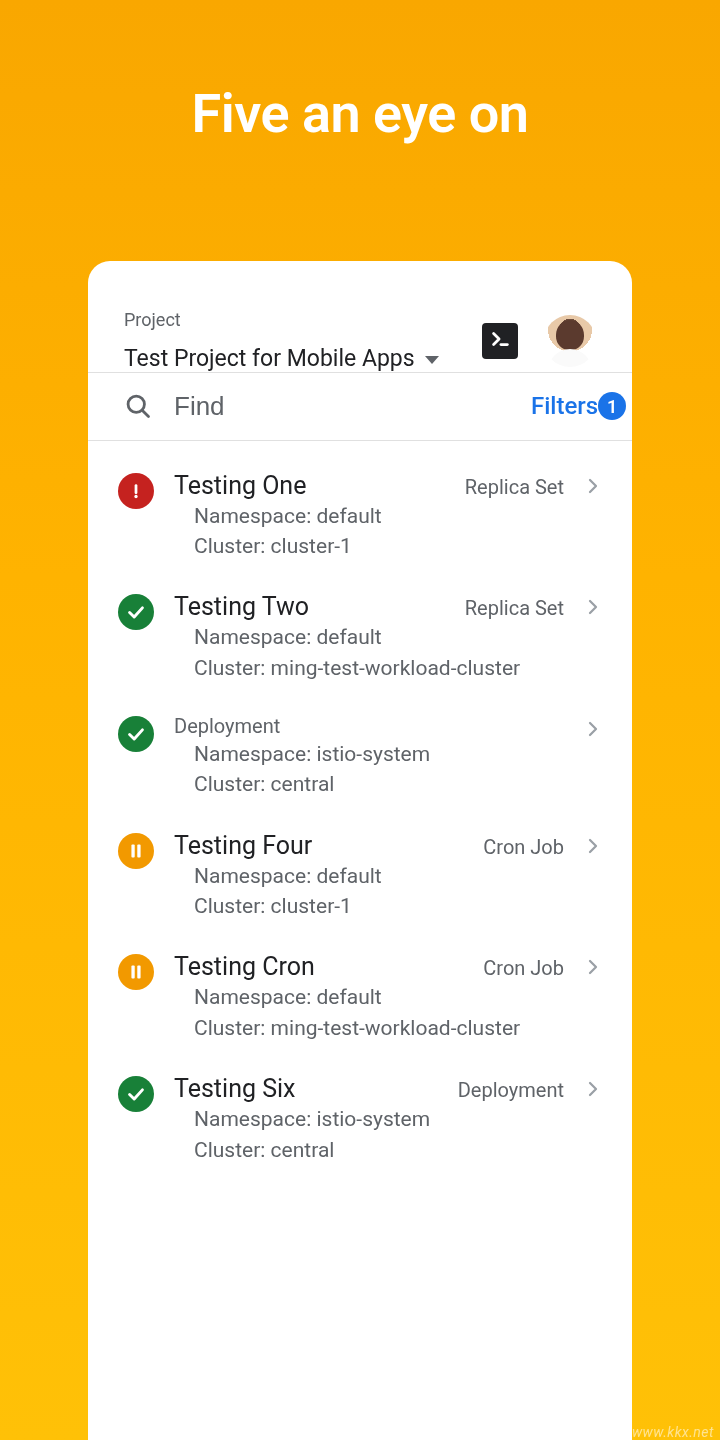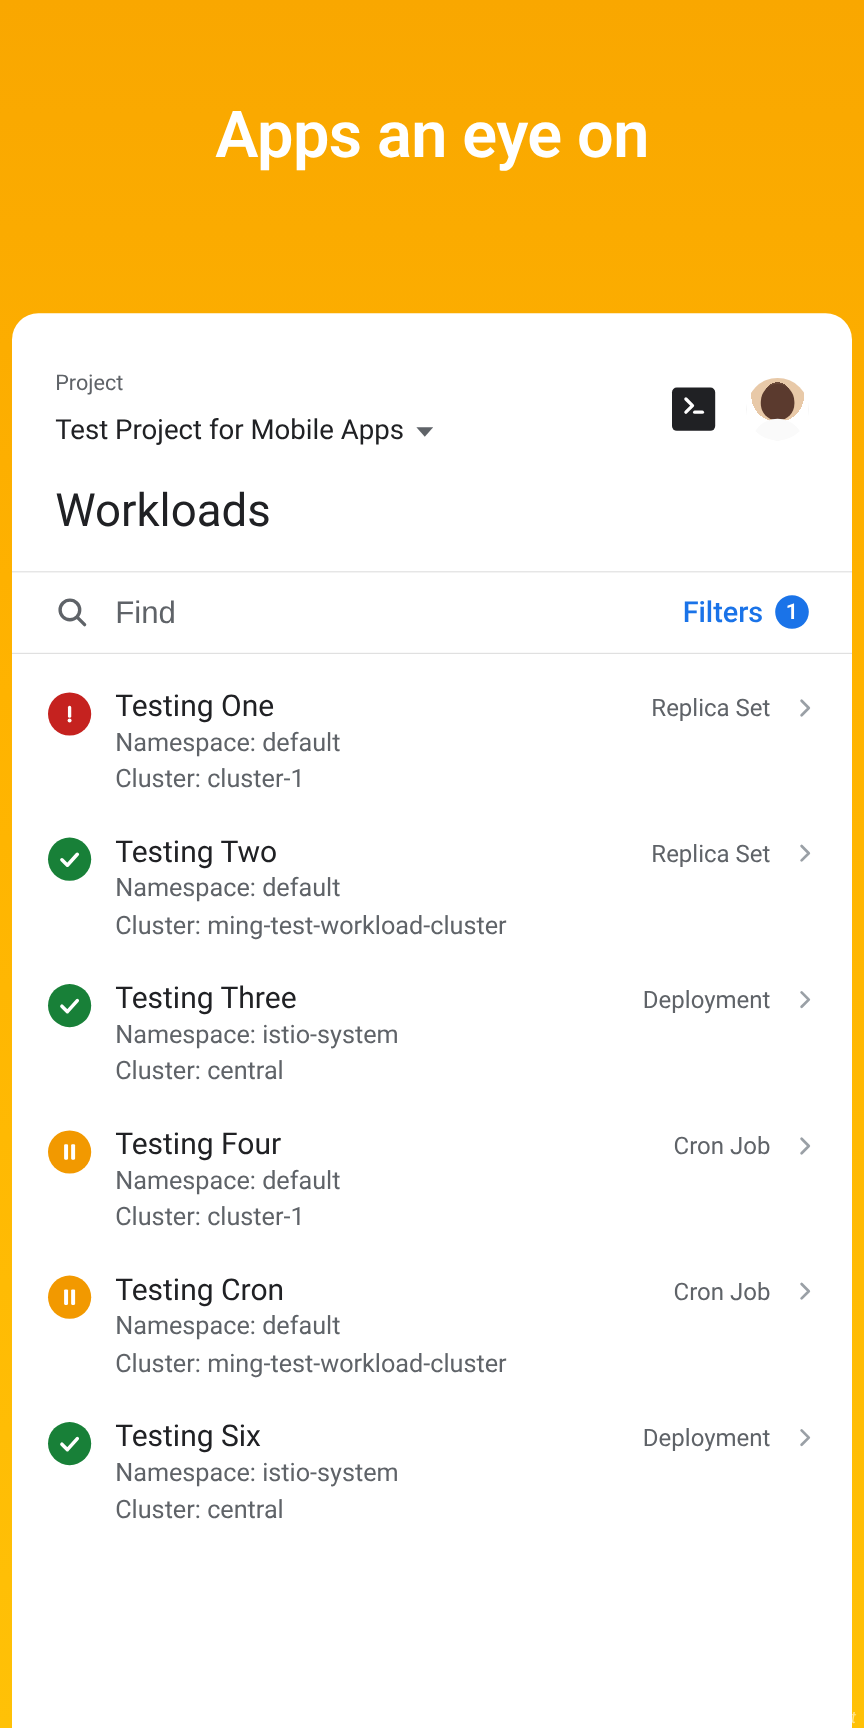--- a/index.html
+++ b/index.html
@@ -14,21 +14,21 @@
   .hero {
     text-align: center;
     color: #fff;
     font-weight: 600;
     font-size: 54px;
     line-height: 1.18;
     margin-top: 82px;
     letter-spacing: -0.5px;
   }
   .card {
-    width: 700px;
+    width: 544px;
     margin-top: 115px;
     background: #fff;
     border-radius: 22px 22px 0 0;
     flex: 1;
     display: flex;
     flex-direction: column;
     overflow: hidden;
   }
   .header {
     padding: 48px 36px 0 36px;
@@ -126,21 +126,20 @@
     border: none;
     outline: none;
     font-size: 26px;
     color: #404040;
     background: transparent;
   }
   .search-input::placeholder { color: #5f6368; }
   .filters {
     display: flex;
     align-items: flex-end;
-    gap: 10px;
     color: #1a73e8;
     font-size: 24px;
     font-weight: 500;
     cursor: pointer;
   }
   .filter-badge {
     width: 28px; height: 28px;
     border-radius: 50%;
     background: #1a73e8;
     color: #fff;
@@ -186,40 +185,41 @@
     font-size: 20px;
     color: #5f6368;
     white-space: nowrap;
     text-align: right;
   }
   .row-sub {
     font-size: 21px;
     color: #5f6368;
     line-height: 1.35;
     margin-top: 2px;
+    margin-left: 20px;
   }
   .chev-right {
     flex-shrink:0;
     margin-top:6px;
   }
   .chev-right svg { width:18px; height:18px; display:block; }
   .watermark{
     position:fixed;
     right:6px; bottom:0;
     font-size:14px;
     color:rgba(255,255,255,.55);
     letter-spacing:.5px;
     font-style:italic;
   }
 </style>
 </head>
 <body>
 
 <div class="hero">
-  <div>Apps an eye on</div>
+  <div>Five an eye on</div>
 </div>
 
 <div class="card">
 
   <div class="header">
     <div class="proj-area">
       <div class="proj-label">Project</div>
       <div class="proj-row">
         <div class="proj-name">Test Project for Mobile Apps</div>
         <div class="chev-down"></div>
@@ -231,21 +231,20 @@
           <svg viewBox="0 0 24 24" width="22" height="22" fill="none" stroke="#fff" stroke-width="3" stroke-linecap="round" stroke-linejoin="round">
               <polyline points="5,6 11,12 5,18"></polyline>
               <line x1="13" y1="18" x2="20" y2="18"></line>
             </svg>
         </span>
       </div>
       <div class="avatar"></div>
     </div>
   </div>
 
-  <div class="page-title">Workloads</div>
 
   <div class="search-row">
     <span class="search-icon">
       <svg viewBox="0 0 24 24" fill="none" stroke="#5f6368" stroke-width="2.4">
           <circle cx="10.5" cy="10.5" r="7"></circle>
           <line x1="21" y1="21" x2="16" y2="16" stroke-linecap="round"></line>
         </svg>
     </span>
     <input class="search-input" placeholder="Find" style="">
     <div class="filters">
@@ -304,21 +303,20 @@
       <div class="row">
         <div class="status ok">
           <span>
             <svg viewBox="0 0 24 24" fill="none" stroke="#fff" stroke-width="3.2" stroke-linecap="round" stroke-linejoin="round">
               <polyline points="5,12.5 10,17.5 19,7.5"></polyline>
             </svg>
           </span>
         </div>
         <div class="row-body">
           <div class="row-head">
-            <span class="row-title">Testing Three</span>
             <span class="row-type">Deployment</span>
           </div>
           <div class="row-sub"><span>Namespace: </span><span>istio-system</span></div>
           <div class="row-sub"><span>Cluster: </span><span>central</span></div>
         </div>
         <div class="chev-right">
           <svg viewBox="0 0 24 24" fill="none" stroke="#9aa0a6" stroke-width="3" stroke-linecap="round" stroke-linejoin="round">
             <polyline points="8,4 16,12 8,20"></polyline>
           </svg>
         </div>

